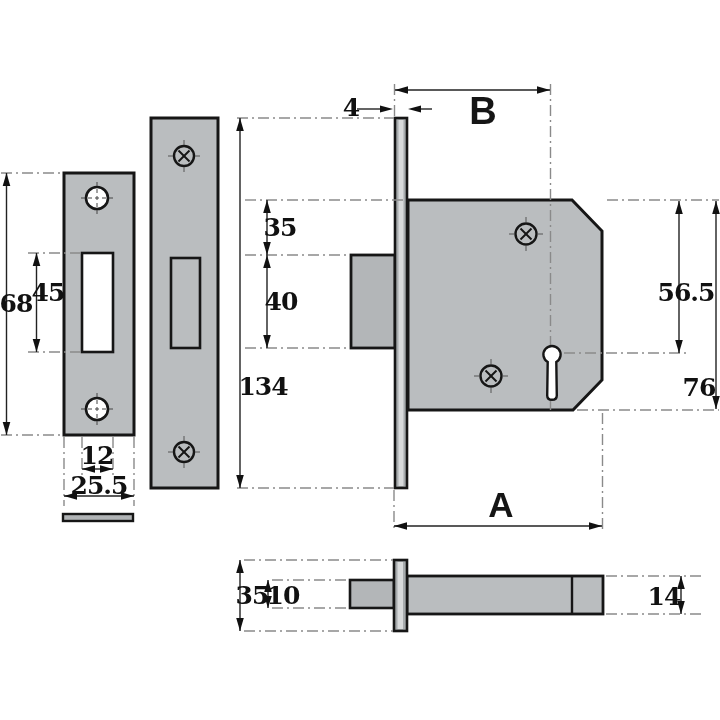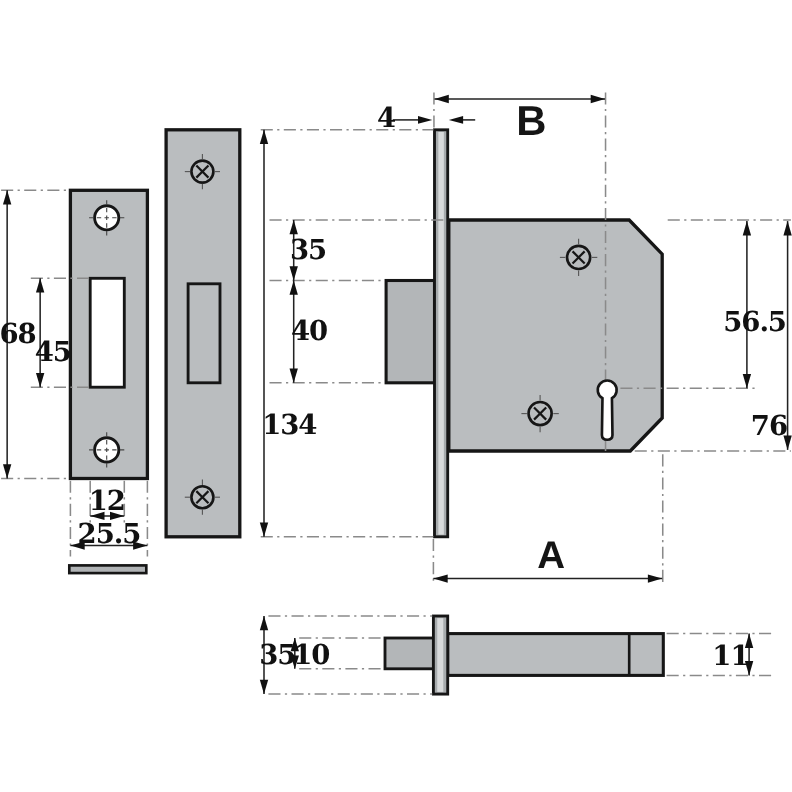--- a/index.html
+++ b/index.html
@@ -193,28 +193,28 @@
 
     <polygon points="268,580 264.2,592 271.8,592"></polygon>
     <polygon points="268,608 264.2,596 271.8,596"></polygon>
 
     <polygon points="681,576 677.2,589 684.8,589"></polygon>
     <polygon points="681,614 677.2,601 684.8,601"></polygon>
   </g>
 </svg>
 
 <div class="label num" style="left:16px;top:303px;">68</div>
-<div class="label num" style="left:48px;top:320px;">45</div>
+<div class="label num" style="left:48px;top:292px;">45</div>
 <div class="label num" style="left:97px;top:455px;">12</div>
 <div class="label num" style="left:99px;top:485px;">25.5</div>
 <div class="label num" style="left:263px;top:386px;">134</div>
 <div class="label num" style="left:351px;top:107px;">4</div>
 <div class="label letter letter-b" style="left:483px;top:111px;">B</div>
 <div class="label num" style="left:280px;top:227px;">35</div>
 <div class="label num" style="left:281px;top:301px;">40</div>
 <div class="label num" style="left:686px;top:292px;">56.5</div>
 <div class="label num" style="left:699px;top:387px;">76</div>
 <div class="label letter letter-a" style="left:501px;top:505px;">A</div>
 <div class="label num" style="left:252px;top:595px;">35</div>
 <div class="label num" style="left:283px;top:595px;">10</div>
-<div class="label num" style="left:664px;top:596px;">11</div>
+<div class="label num" style="left:664px;top:596px;">14</div>
 
 </div>
 
 </body></html>

